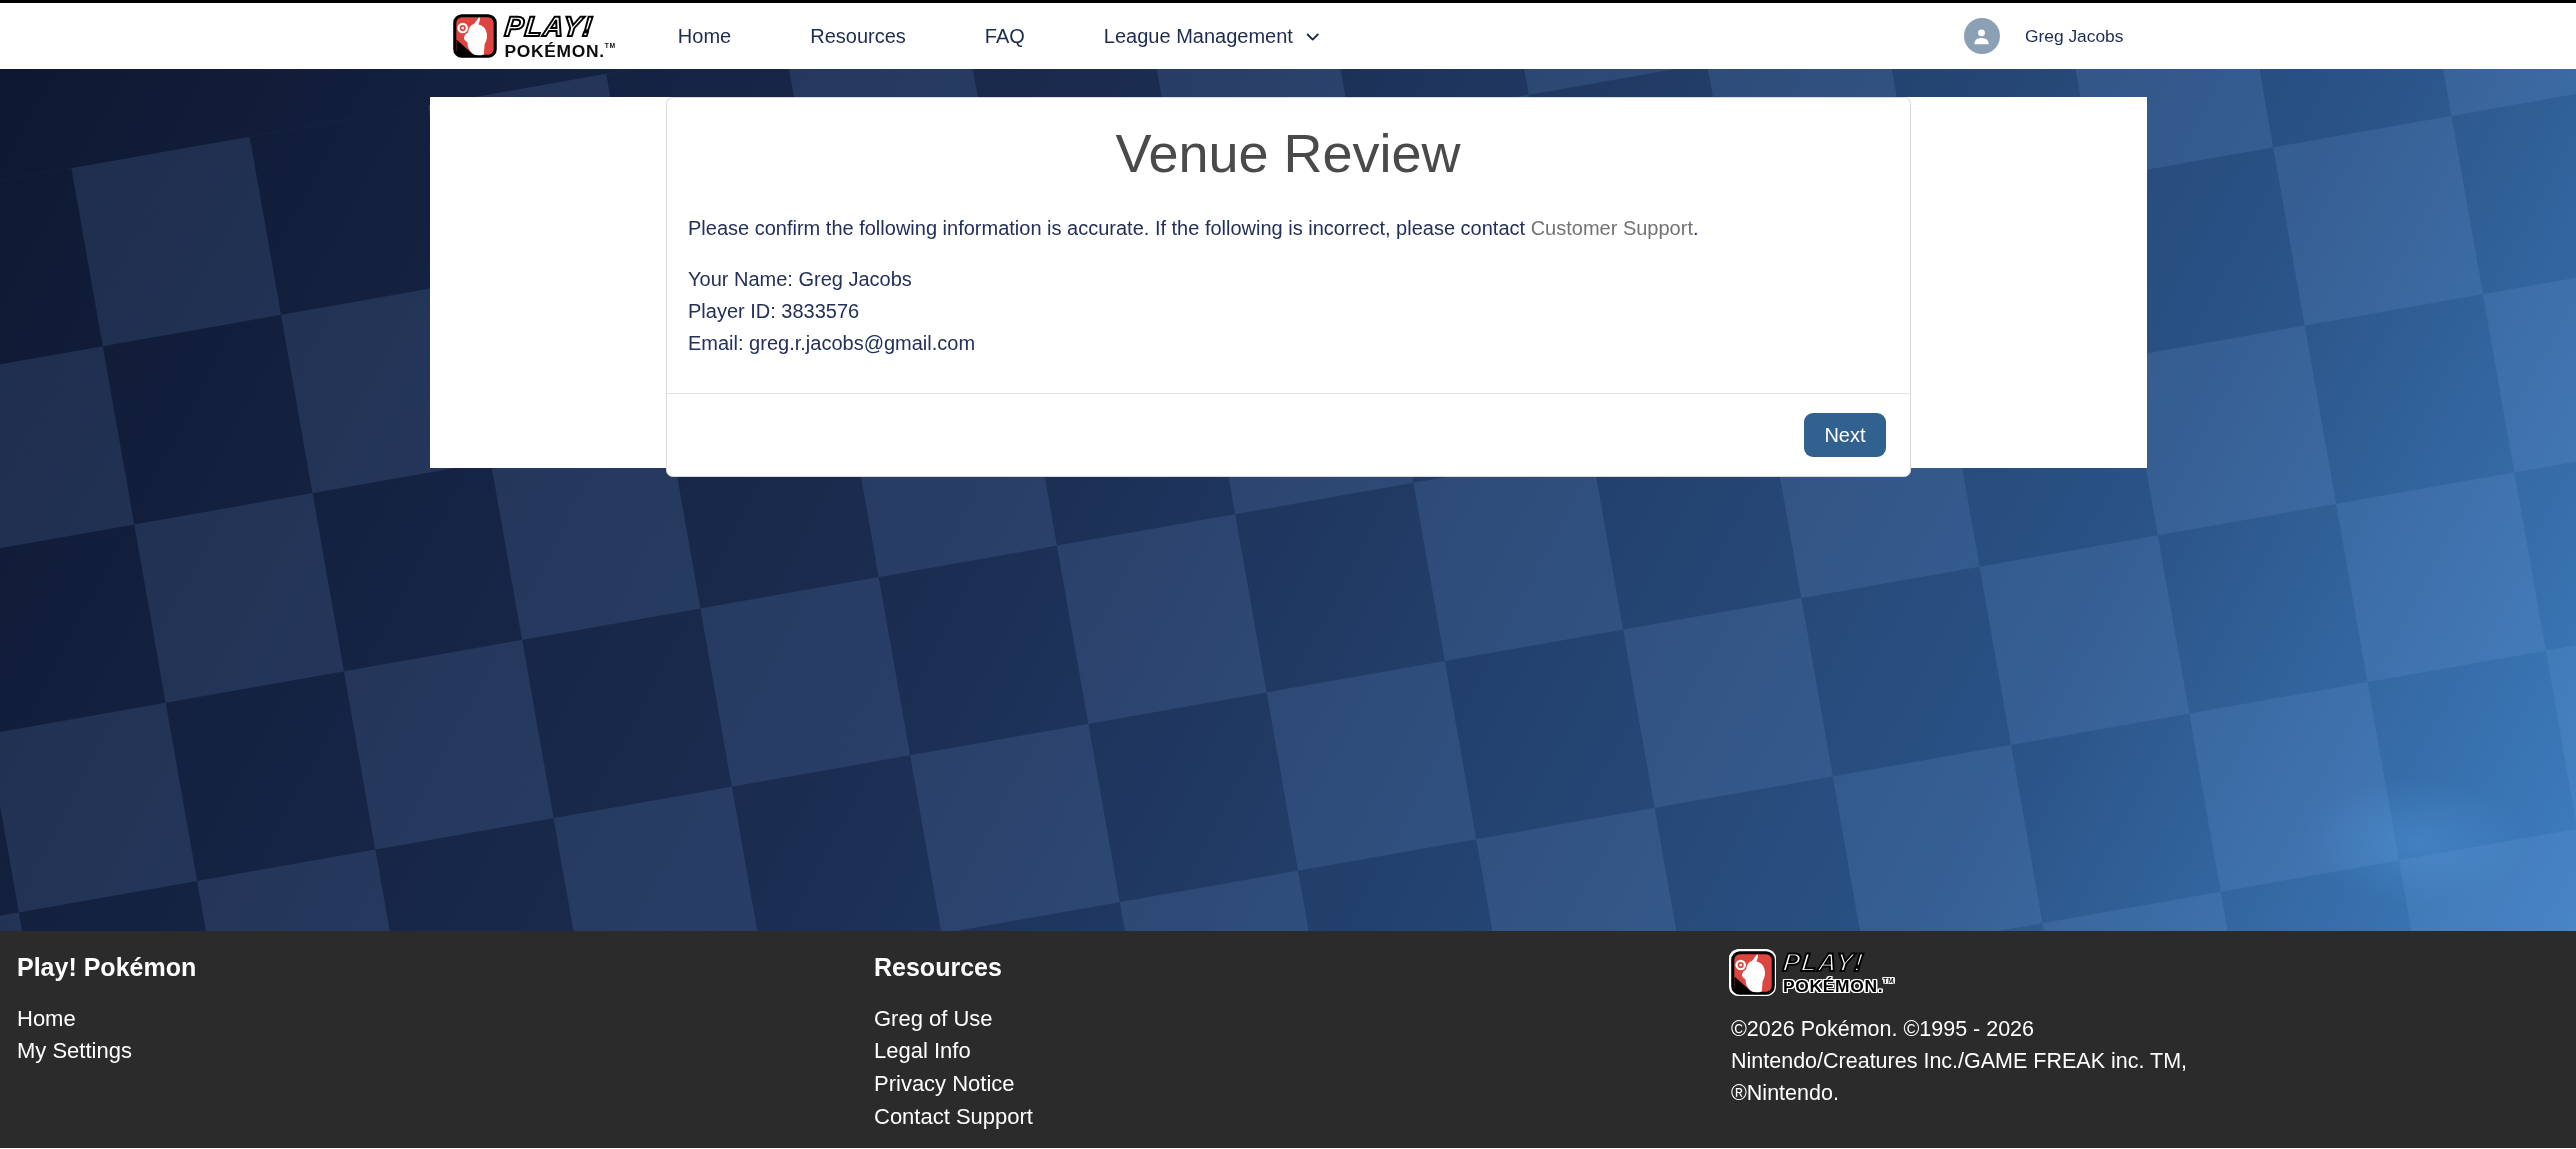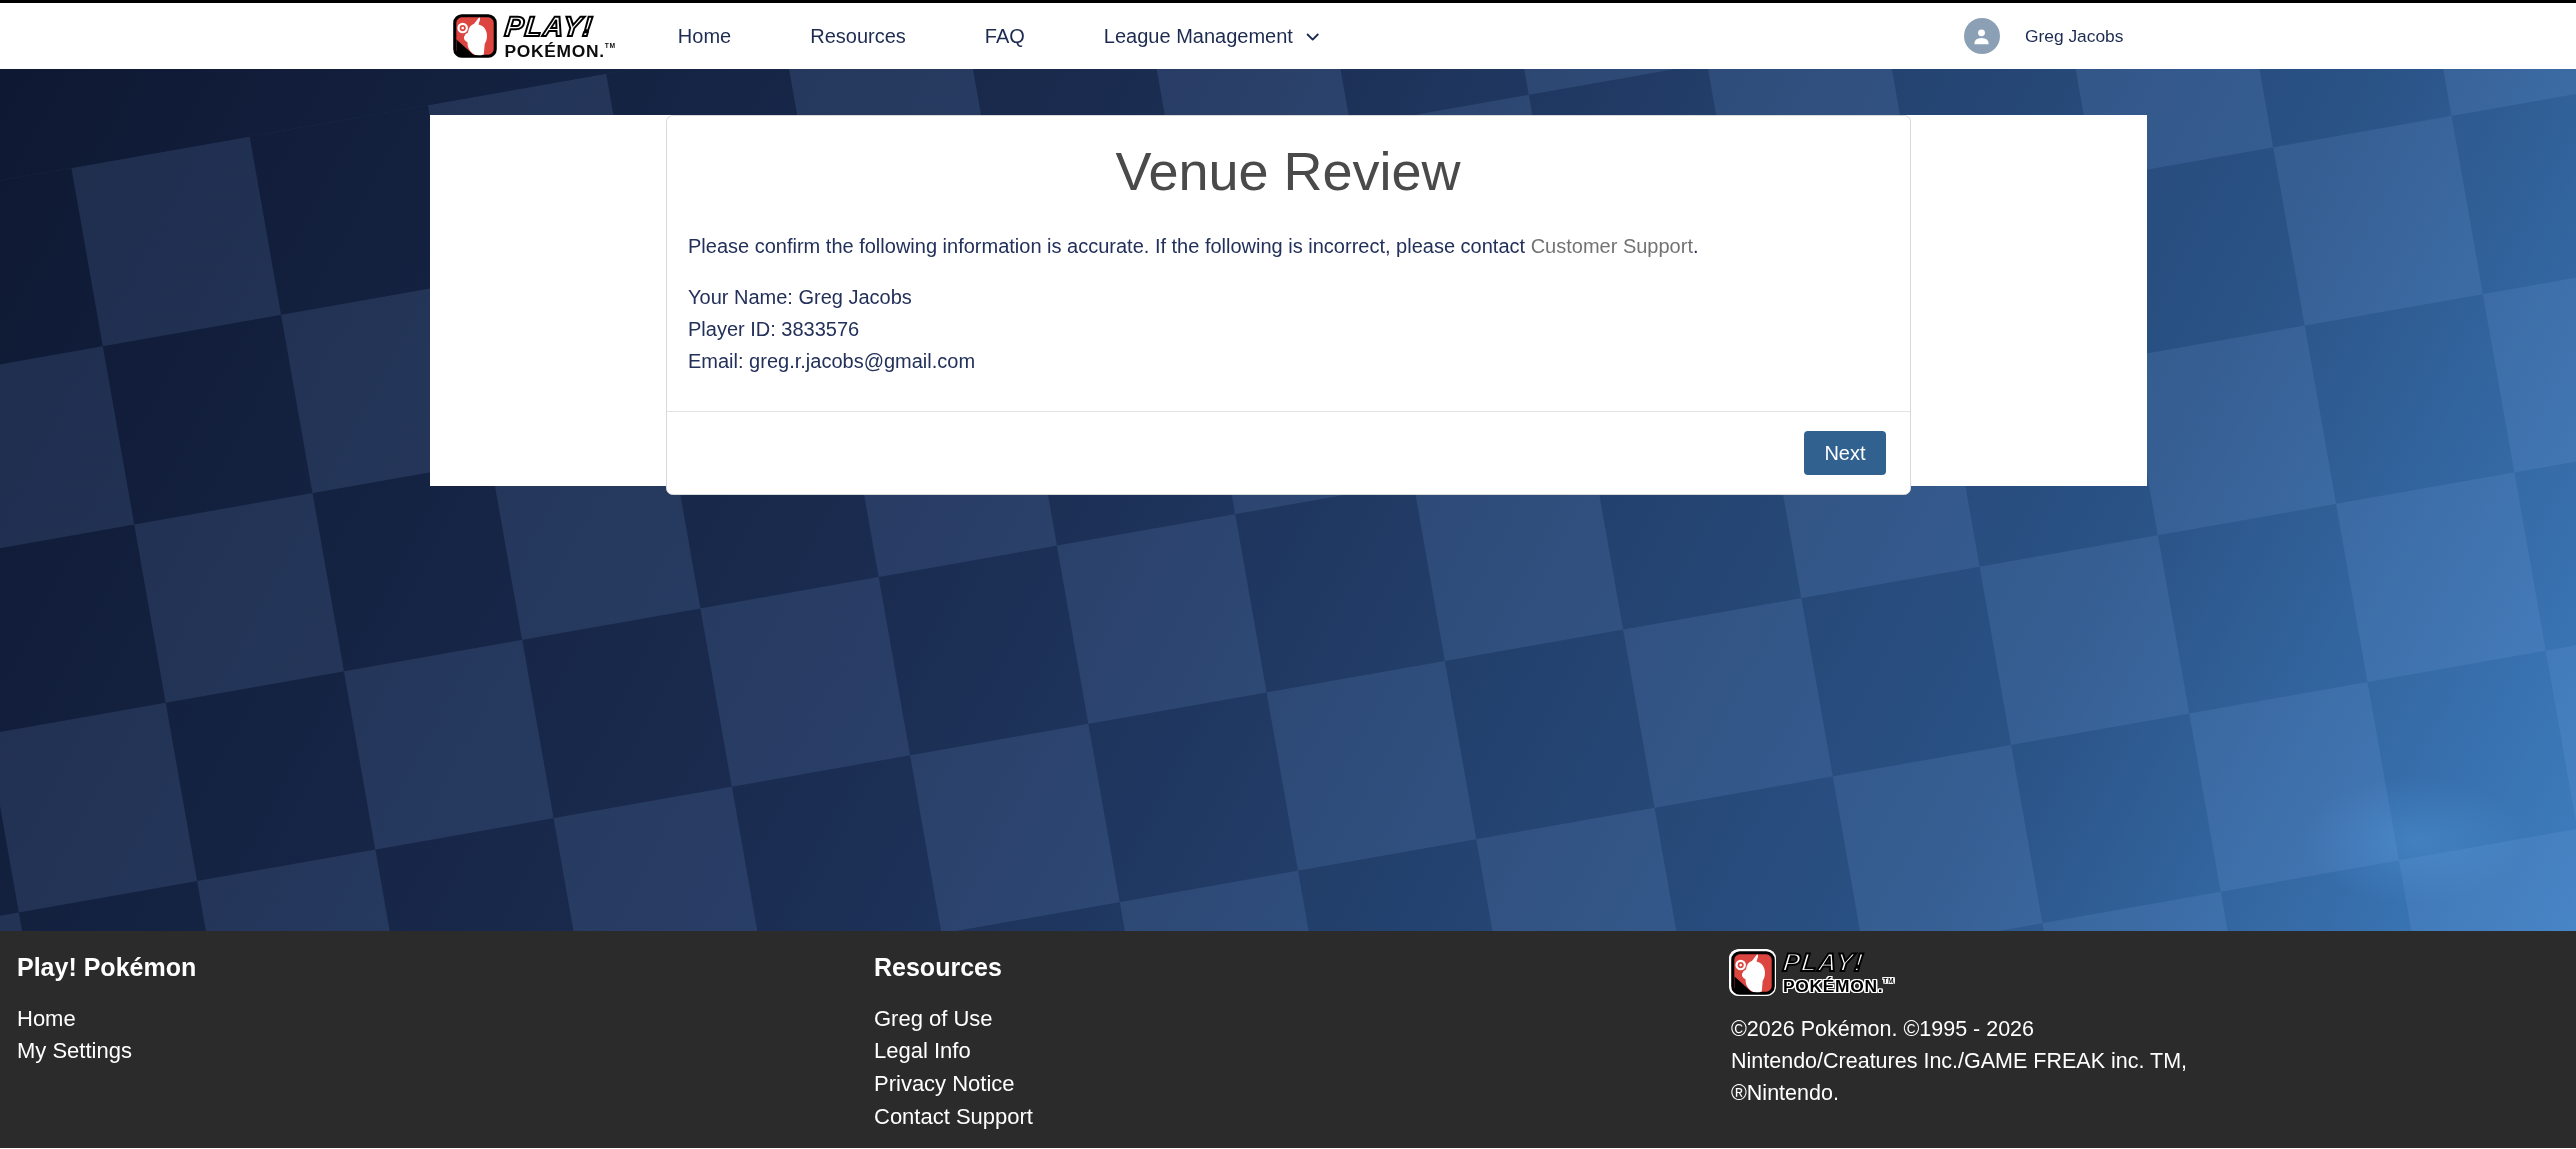--- a/index.html
+++ b/index.html
@@ -38,36 +38,36 @@
   }
   .main::before{
     content:"";position:absolute;left:-15%;top:-15%;width:140%;height:140%;
     background:repeating-conic-gradient(rgba(136,178,240,0.13) 0% 25%, rgba(0,0,0,0) 25% 50%);
     background-size:362px 362px;transform:rotate(-10deg);
   }
   .main::after{
     content:"";position:absolute;right:0;bottom:0;width:805px;height:603px;
     background:radial-gradient(closest-side at 80% 85%, rgba(90,165,235,0.30), rgba(90,165,235,0) 70%);
   }
-  .content-band{position:relative;background:#fff;height:371px;margin-top:46px;z-index:2;}
+  .content-band{position:relative;background:#fff;height:371px;margin-top:28px;z-index:2;}
   
   .card{
     width:1245px;margin:23px auto 0;background:#fff;border:1.3px solid #d9d9d9;border-radius:6.7px;
     box-sizing:border-box;
   }
   .card-body{padding:13.4px 21.5px 34px;}
   .card-title{font-size:54px;line-height:56px;font-weight:400;color:#4a4a4a;text-align:center;margin:13.4px 0 31px;}
   .card-text{font-size:20px;line-height:32px;color:#22305a;}
   .intro{margin:0 0 19px;}
   .intro a{color:#737373;text-decoration:none;cursor:pointer;}
   .info-line{margin:0;}
   .card-footer{border-top:1.3px solid #e3e3e3;display:flex;justify-content:flex-end;padding:19px 24px;}
   .next-btn{
     background:#31618f;color:#fff;font-size:20px;font-family:"Liberation Sans",sans-serif;
-    border:none;border-radius:4px;height:44px;padding:0 20px;cursor:pointer;
+    border:none;border-radius:9px;height:44px;padding:0 20px;cursor:pointer;
   }
   
   .footer{
     height:217px;background:#2b2b2b;color:#fff;box-sizing:border-box;
     display:grid;grid-template-columns:857px 857px auto;padding:19px 27px 2px 17px;
   }
   .f-heading{font-size:25px;font-weight:700;margin:2.7px 0 25.5px;}
   .f-links{list-style:none;margin:0;padding:0;}
   .f-links li{margin:0 0 10.7px;}
   .f-links a{color:#fff;font-size:22px;text-decoration:none;cursor:pointer;line-height:22px;}

